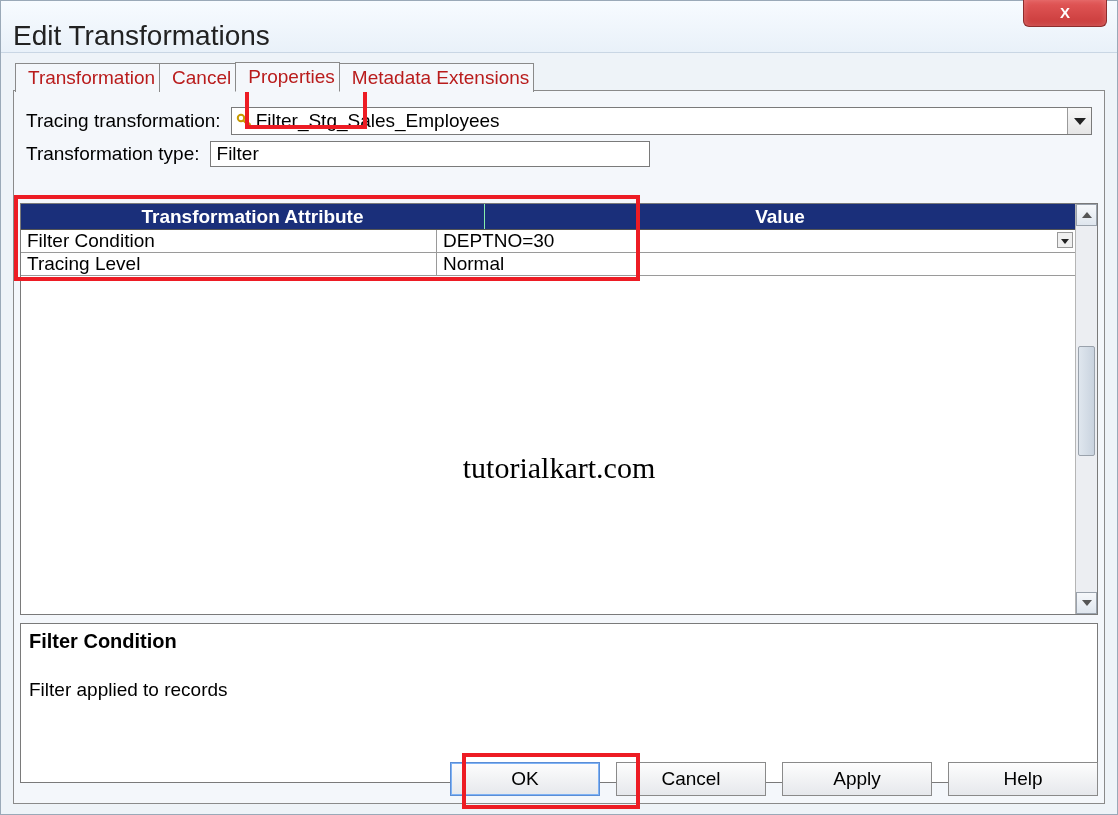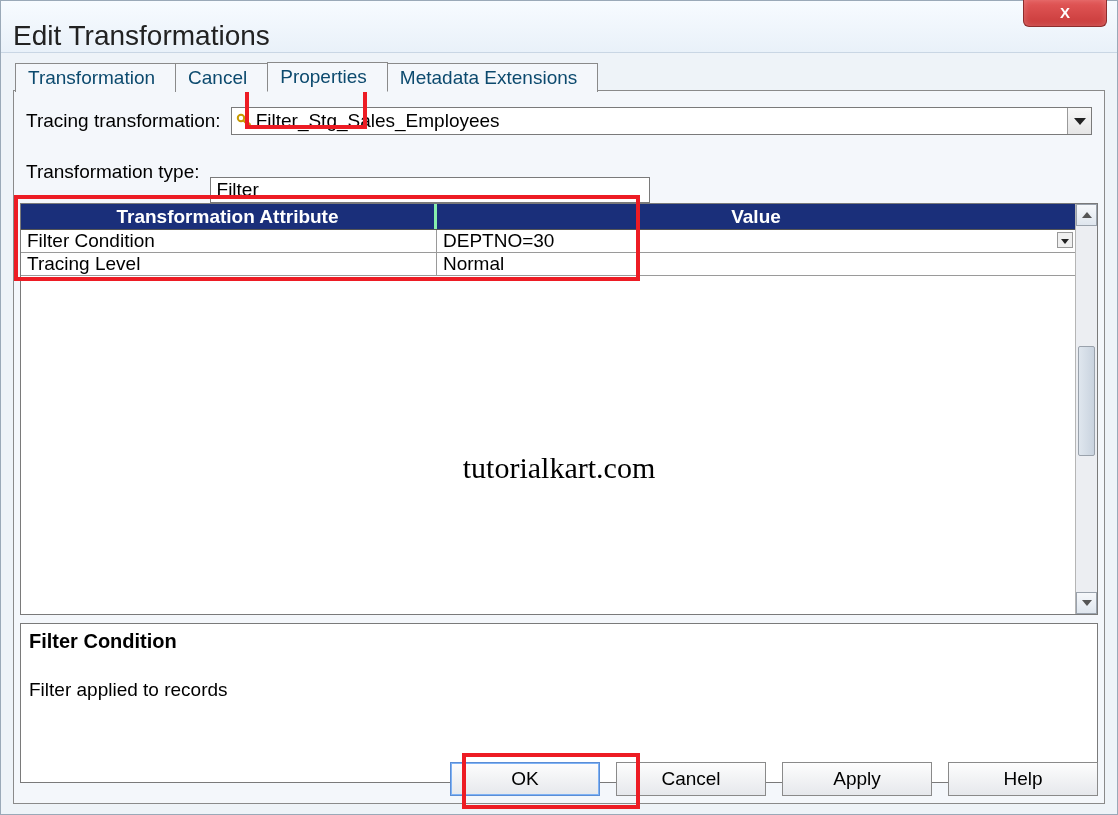--- a/index.html
+++ b/index.html
@@ -65,25 +65,25 @@
     .tabstrip {
       display: flex;
       align-items: flex-end;
       height: 36px;
       gap: 0;
       position: relative;
       z-index: 2;
       padding-left: 2px;
     }
     .tab {
-      padding: 3px 20px 3px 12px;
+      padding: 3px 4px 3px 12px;
       border: 1px solid #8a8a8a;
       background: #f4f7fb;
       font-size: 19px;
-      color: #0c4a6e;
+      color: #b91c1c;
       border-bottom: none;
       margin-bottom: -1px;
       cursor: pointer;
       position: relative;
     }
     .tab + .tab { border-left: 1px solid #8a8a8a; margin-left: -1px; }
     .tab.active {
       background: #f4f7fb;
       z-index: 3;
       border-bottom: 1px solid #f4f7fb;
@@ -130,40 +130,39 @@
       border-top: 7px solid #222;
     }
     .type-box {
       width: 440px;
       border: 1px solid #7a7a7a;
       background: #fff;
       height: 26px;
       padding-left: 6px;
       display: flex; align-items: center;
       font-size: 19px;
-      margin-top: 36px;
     }
 
     .grid-area {
       position: absolute;
       left: 6px;
       right: 6px;
       top: 112px;
       height: 412px;
       border: 1px solid #7a7a7a;
       background: #fff;
       display: flex;
     }
     .grid-main { flex: 1; overflow: hidden; position: relative; }
     .grid-header {
       height: 26px; display: flex; background: #1a2f7a;
       color: #fff; font-weight: bold; font-size: 19px;
       border-bottom: 1px solid #555;
     }
-    .col-attr { width: 416px; border-right: 3px solid #86efac; display: flex; align-items: center; justify-content: center; }
+    .col-attr { width: 464px; border-right: 1px solid #86efac; display: flex; align-items: center; justify-content: center; }
     .col-val { flex: 1; display: flex; align-items: center; justify-content: center; }
     .grid-row { height: 23px; display: flex; border-bottom: 1px solid #9a9a9a; font-size: 19px; }
     .grid-row .cell-attr { width: 416px; padding-left: 6px; border-right: 1px solid #9a9a9a; white-space: nowrap; overflow: hidden; }
     .grid-row .cell-val { flex: 1; padding-left: 6px; position: relative; white-space: nowrap; overflow: hidden; }
     .cell-edit-arrow {
       position: absolute; right: 2px; top: 2px; width: 16px; height: 16px;
       border: 1px solid #999; background: #f0f0f0;
       display: flex; align-items: center; justify-content: center; font-size: 10px;
       cursor: pointer;
     }

